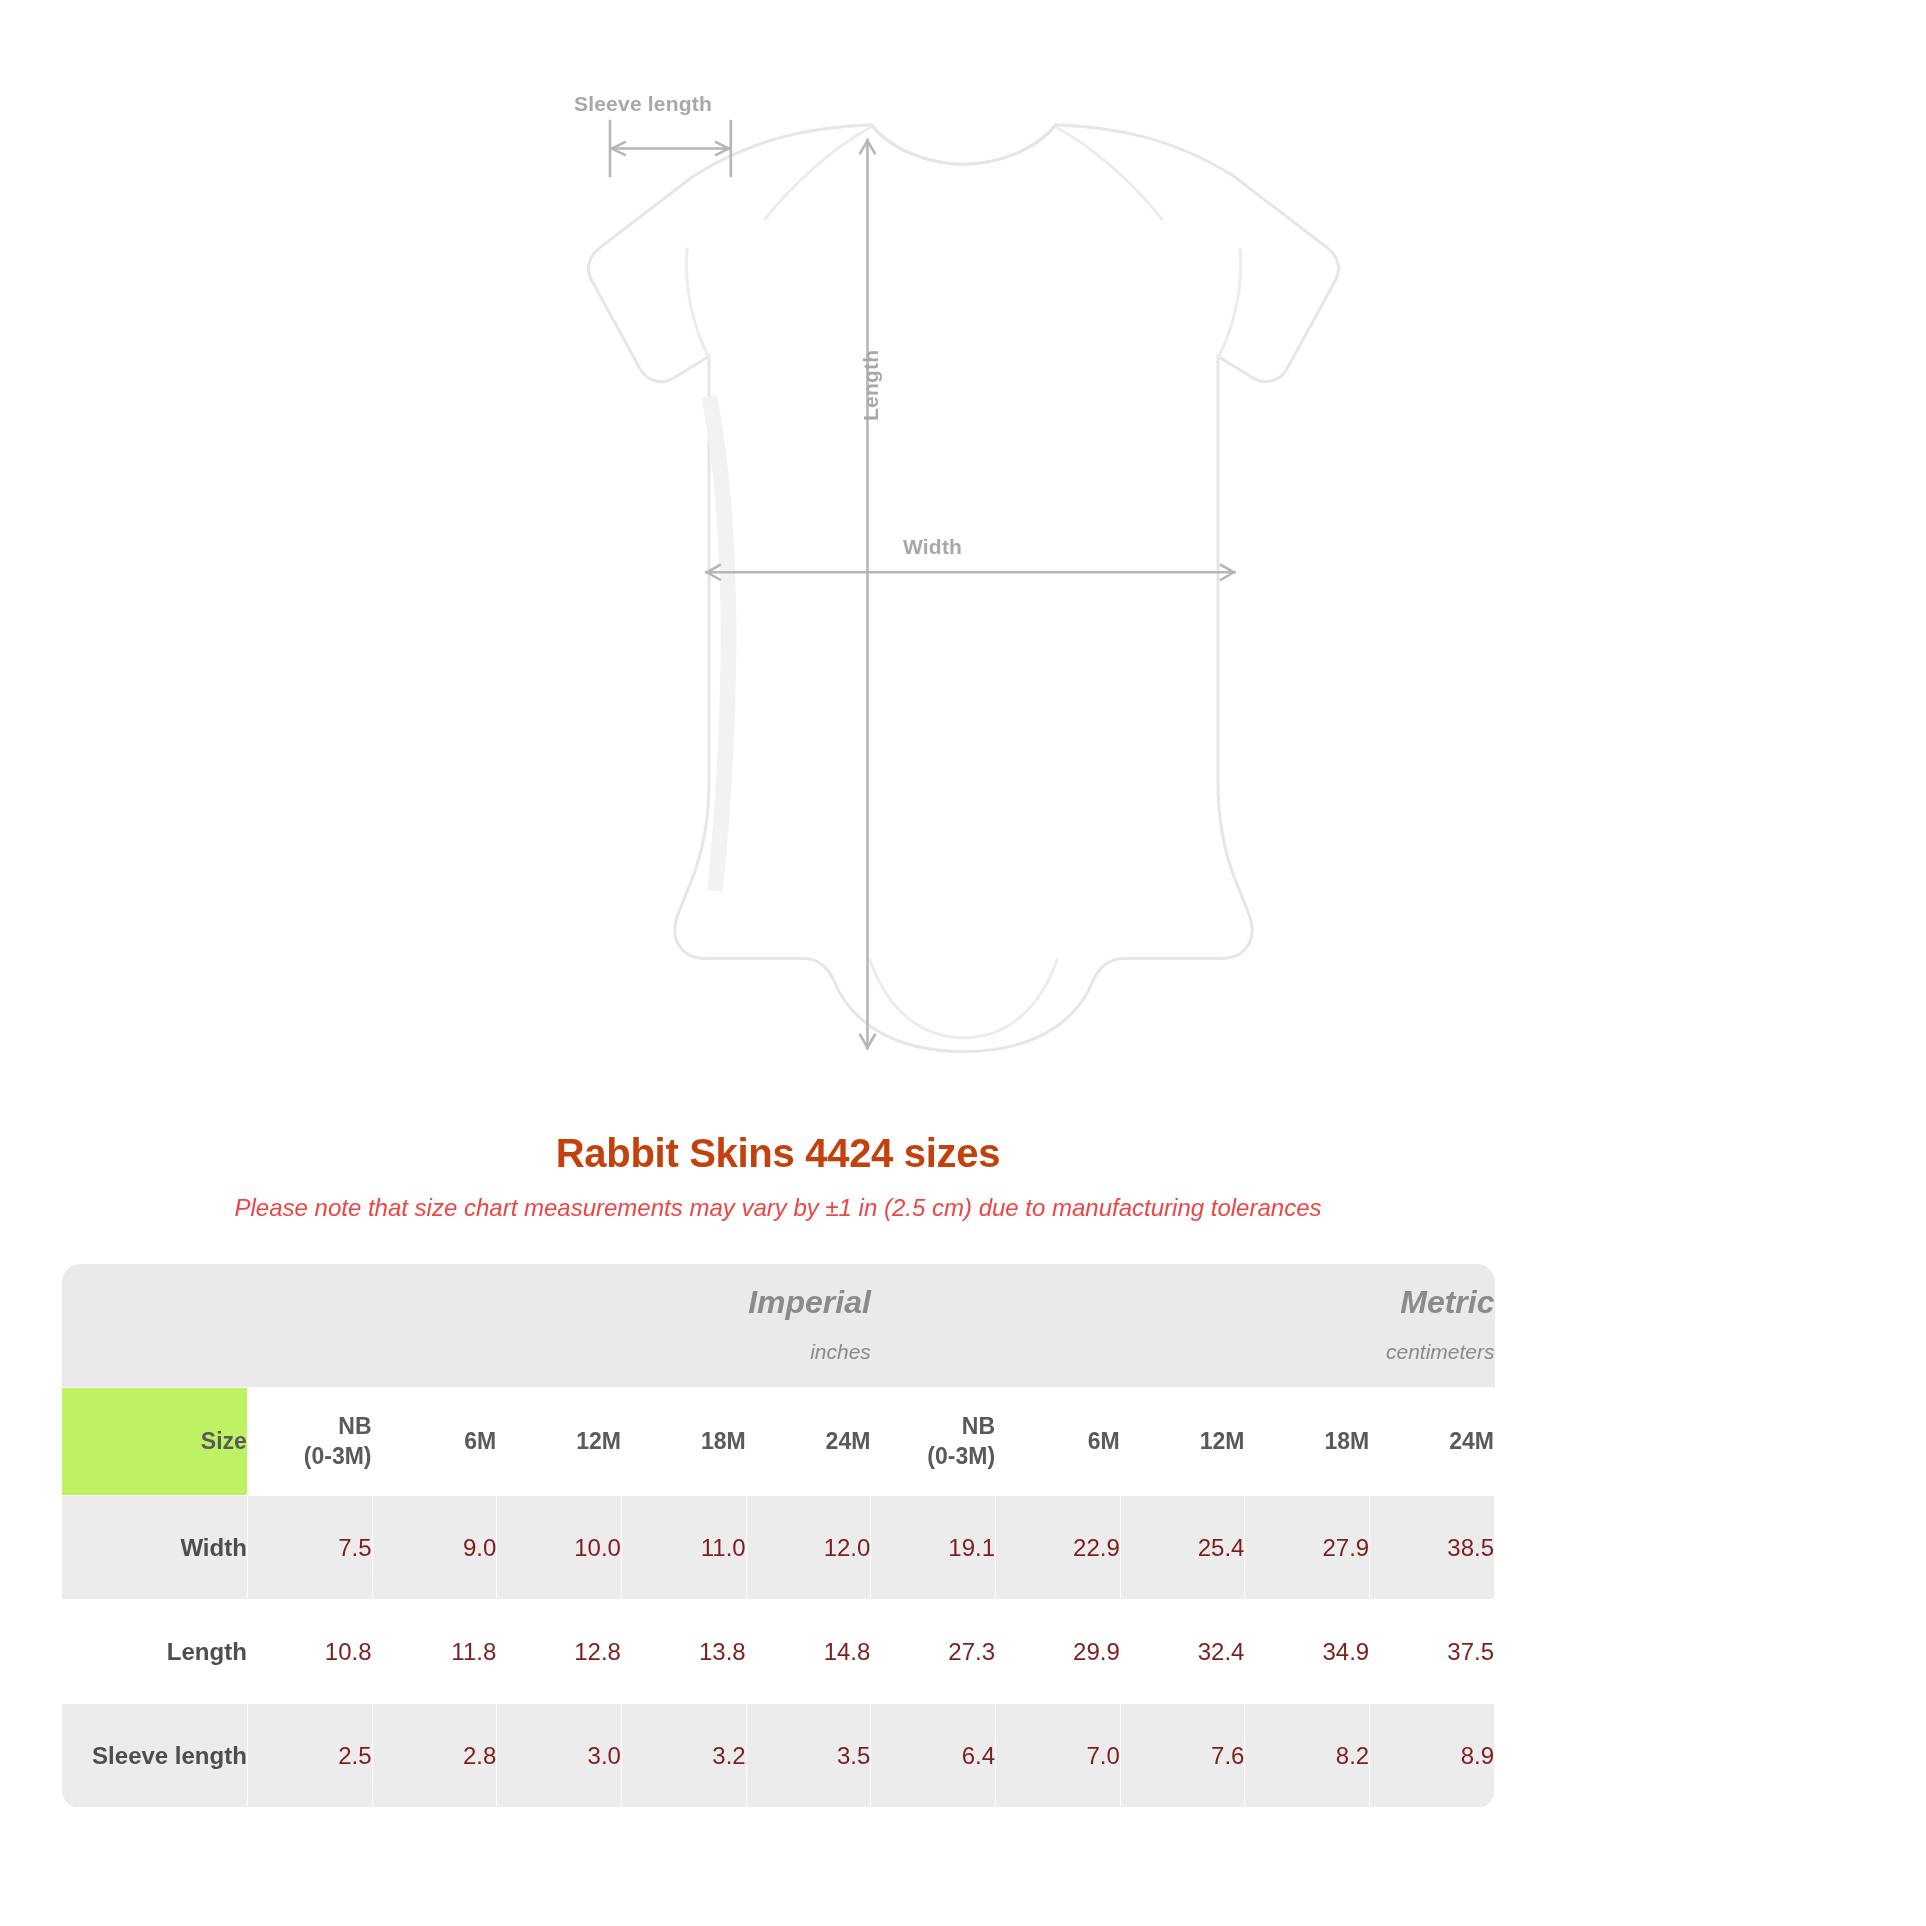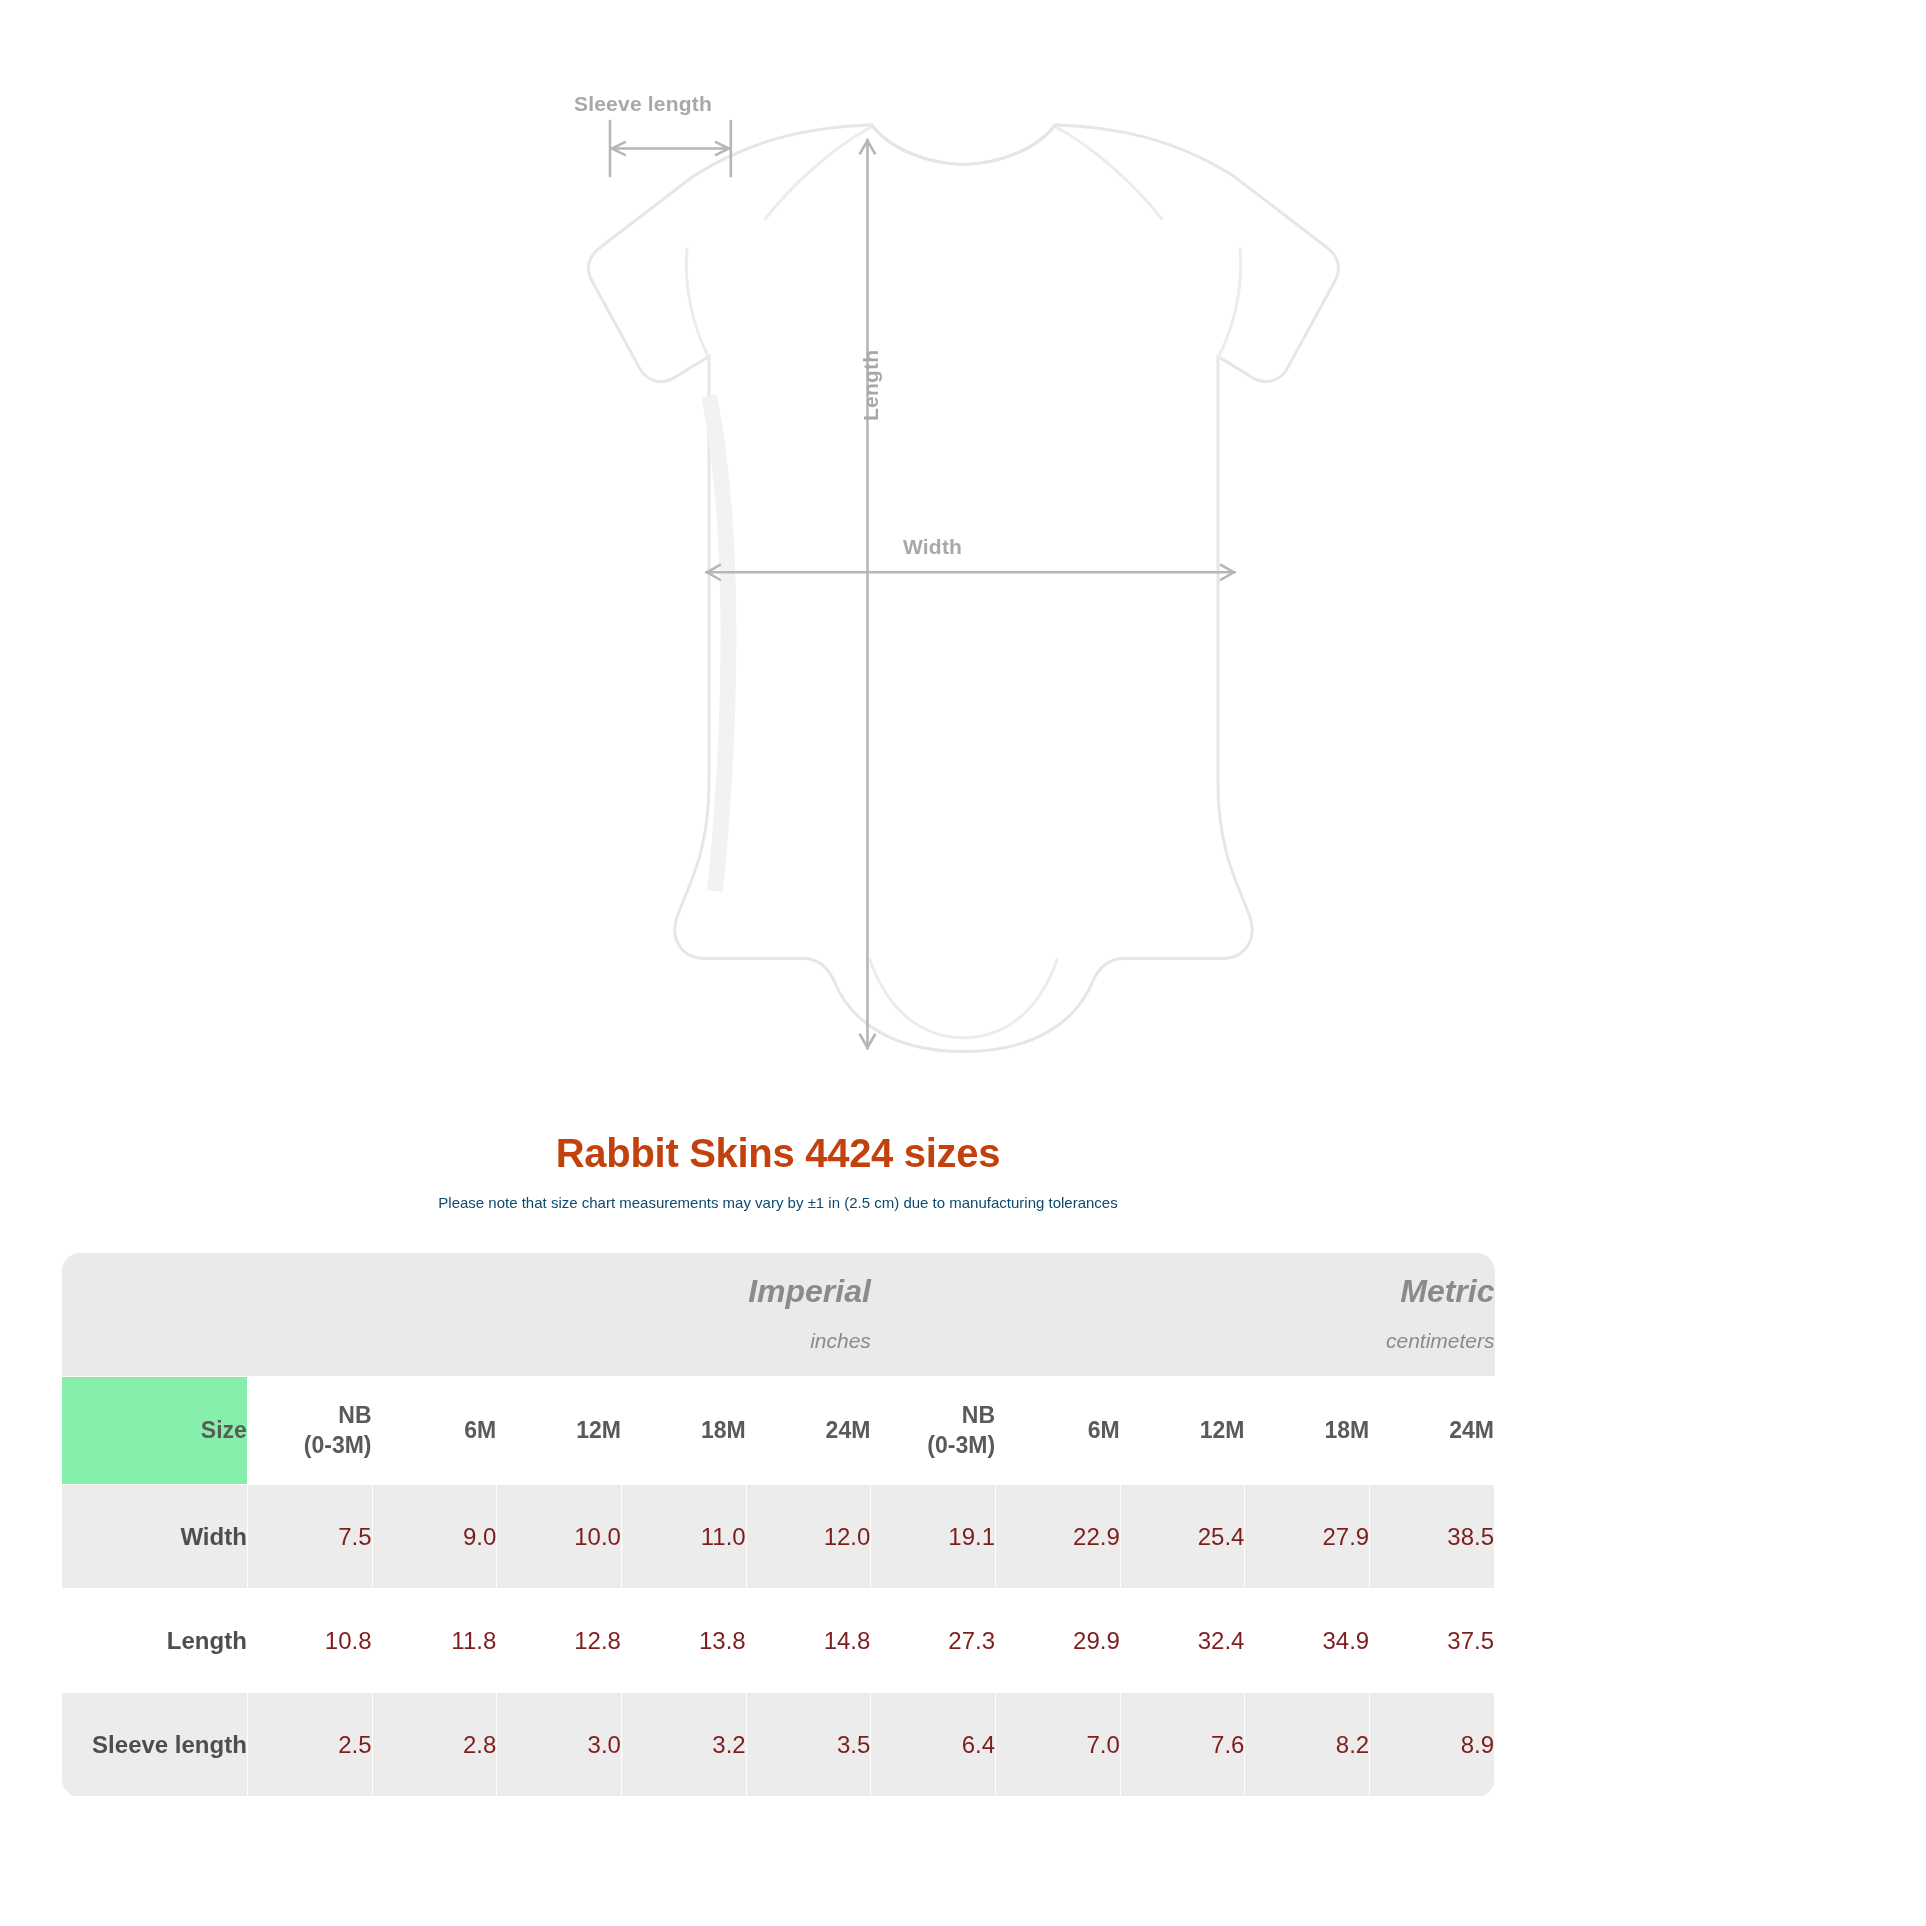--- a/index.html
+++ b/index.html
@@ -62,22 +62,23 @@
     margin-top: 22px;
   }
   .chart-title {
     font-size: 40px;
     font-weight: bold;
     color: #c2410c;
     margin: 0 0 18px 0;
     letter-spacing: -0.3px;
   }
   .chart-note {
-    font-size: 15px;
-    color: #0c4a6e;
+    font-size: 24px;
+    font-style: italic;
+    color: #ef4444;
     margin: 0;
   }
 
   
   .table-wrap {
     margin: 42px 61px 0 61px;
     border-radius: 18px;
     overflow: hidden;
   }
   table.size-table {
@@ -122,21 +123,21 @@
   
   tr.size-row td {
     background: #ffffff;
     height: 107px;
     font-weight: bold;
     color: #5a5a5a;
     font-size: 23px;
     line-height: 1.3;
   }
   tr.size-row td.rowhead {
-    background: #86efac;
+    background: #bef264;
   }
 
   
   tr.data-row td {
     height: 103px;
   }
   tr.data-row.shaded td {
     background: #ececec;
   }
   tr.data-row.plain td {

